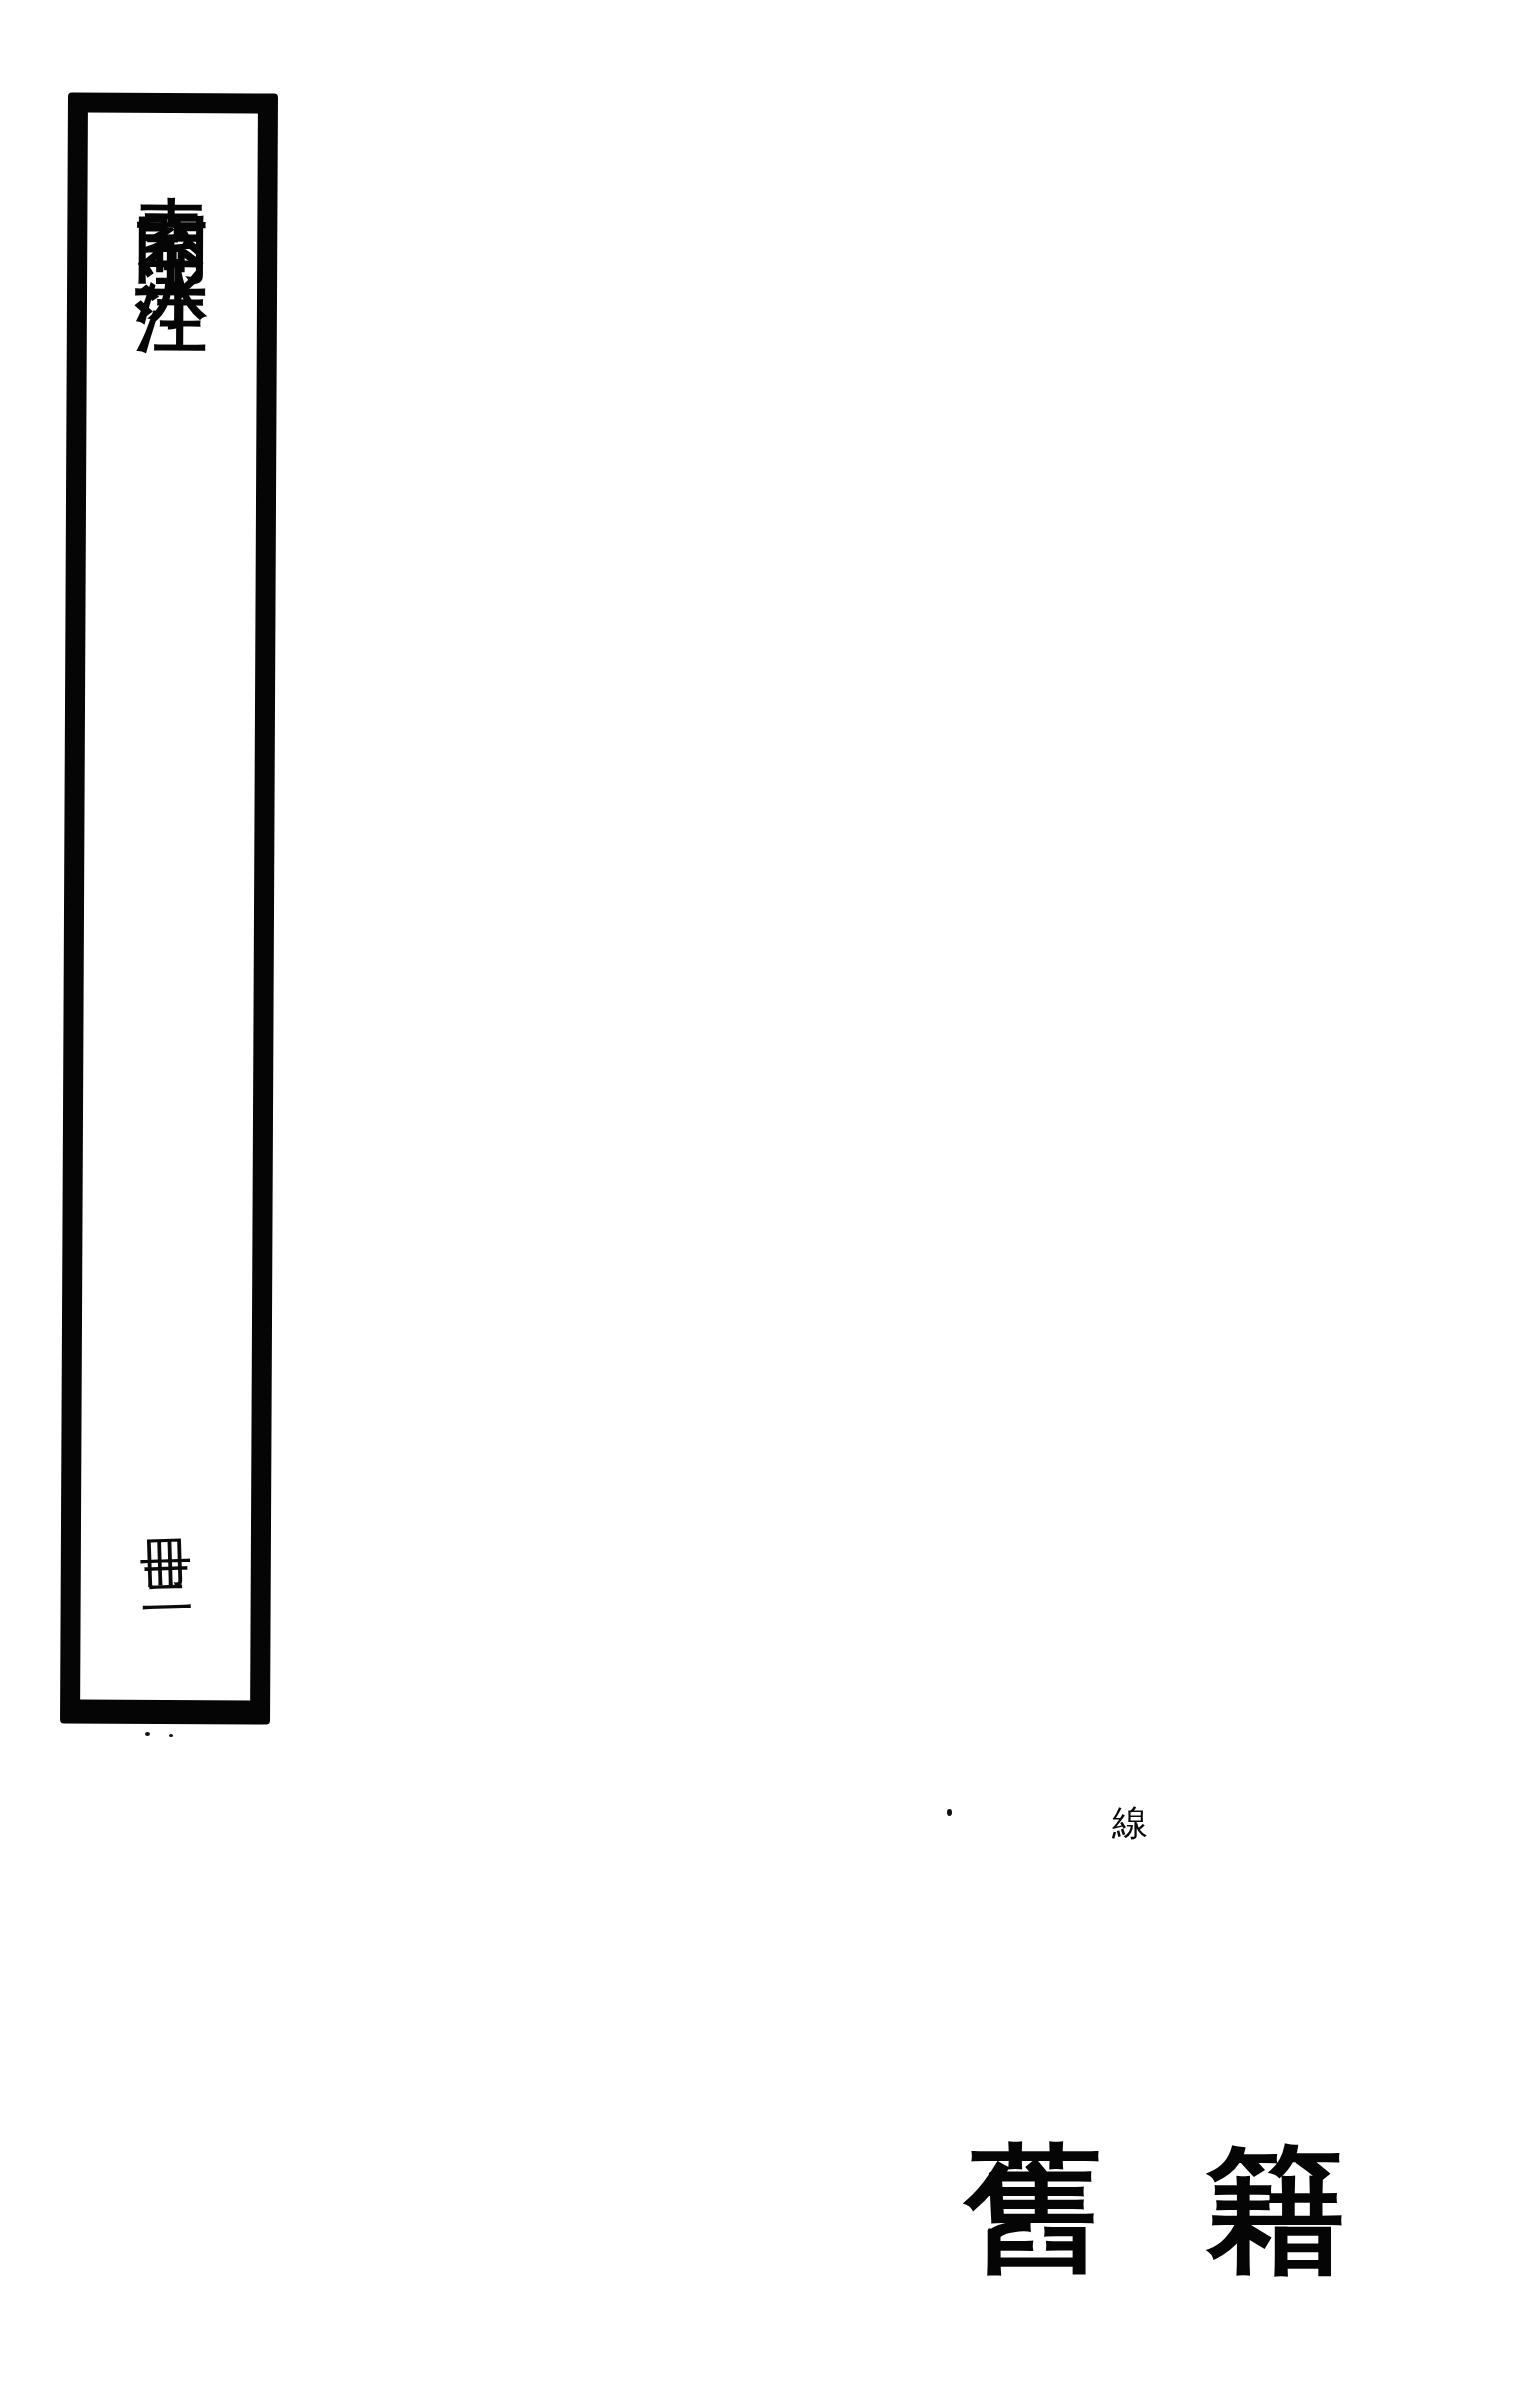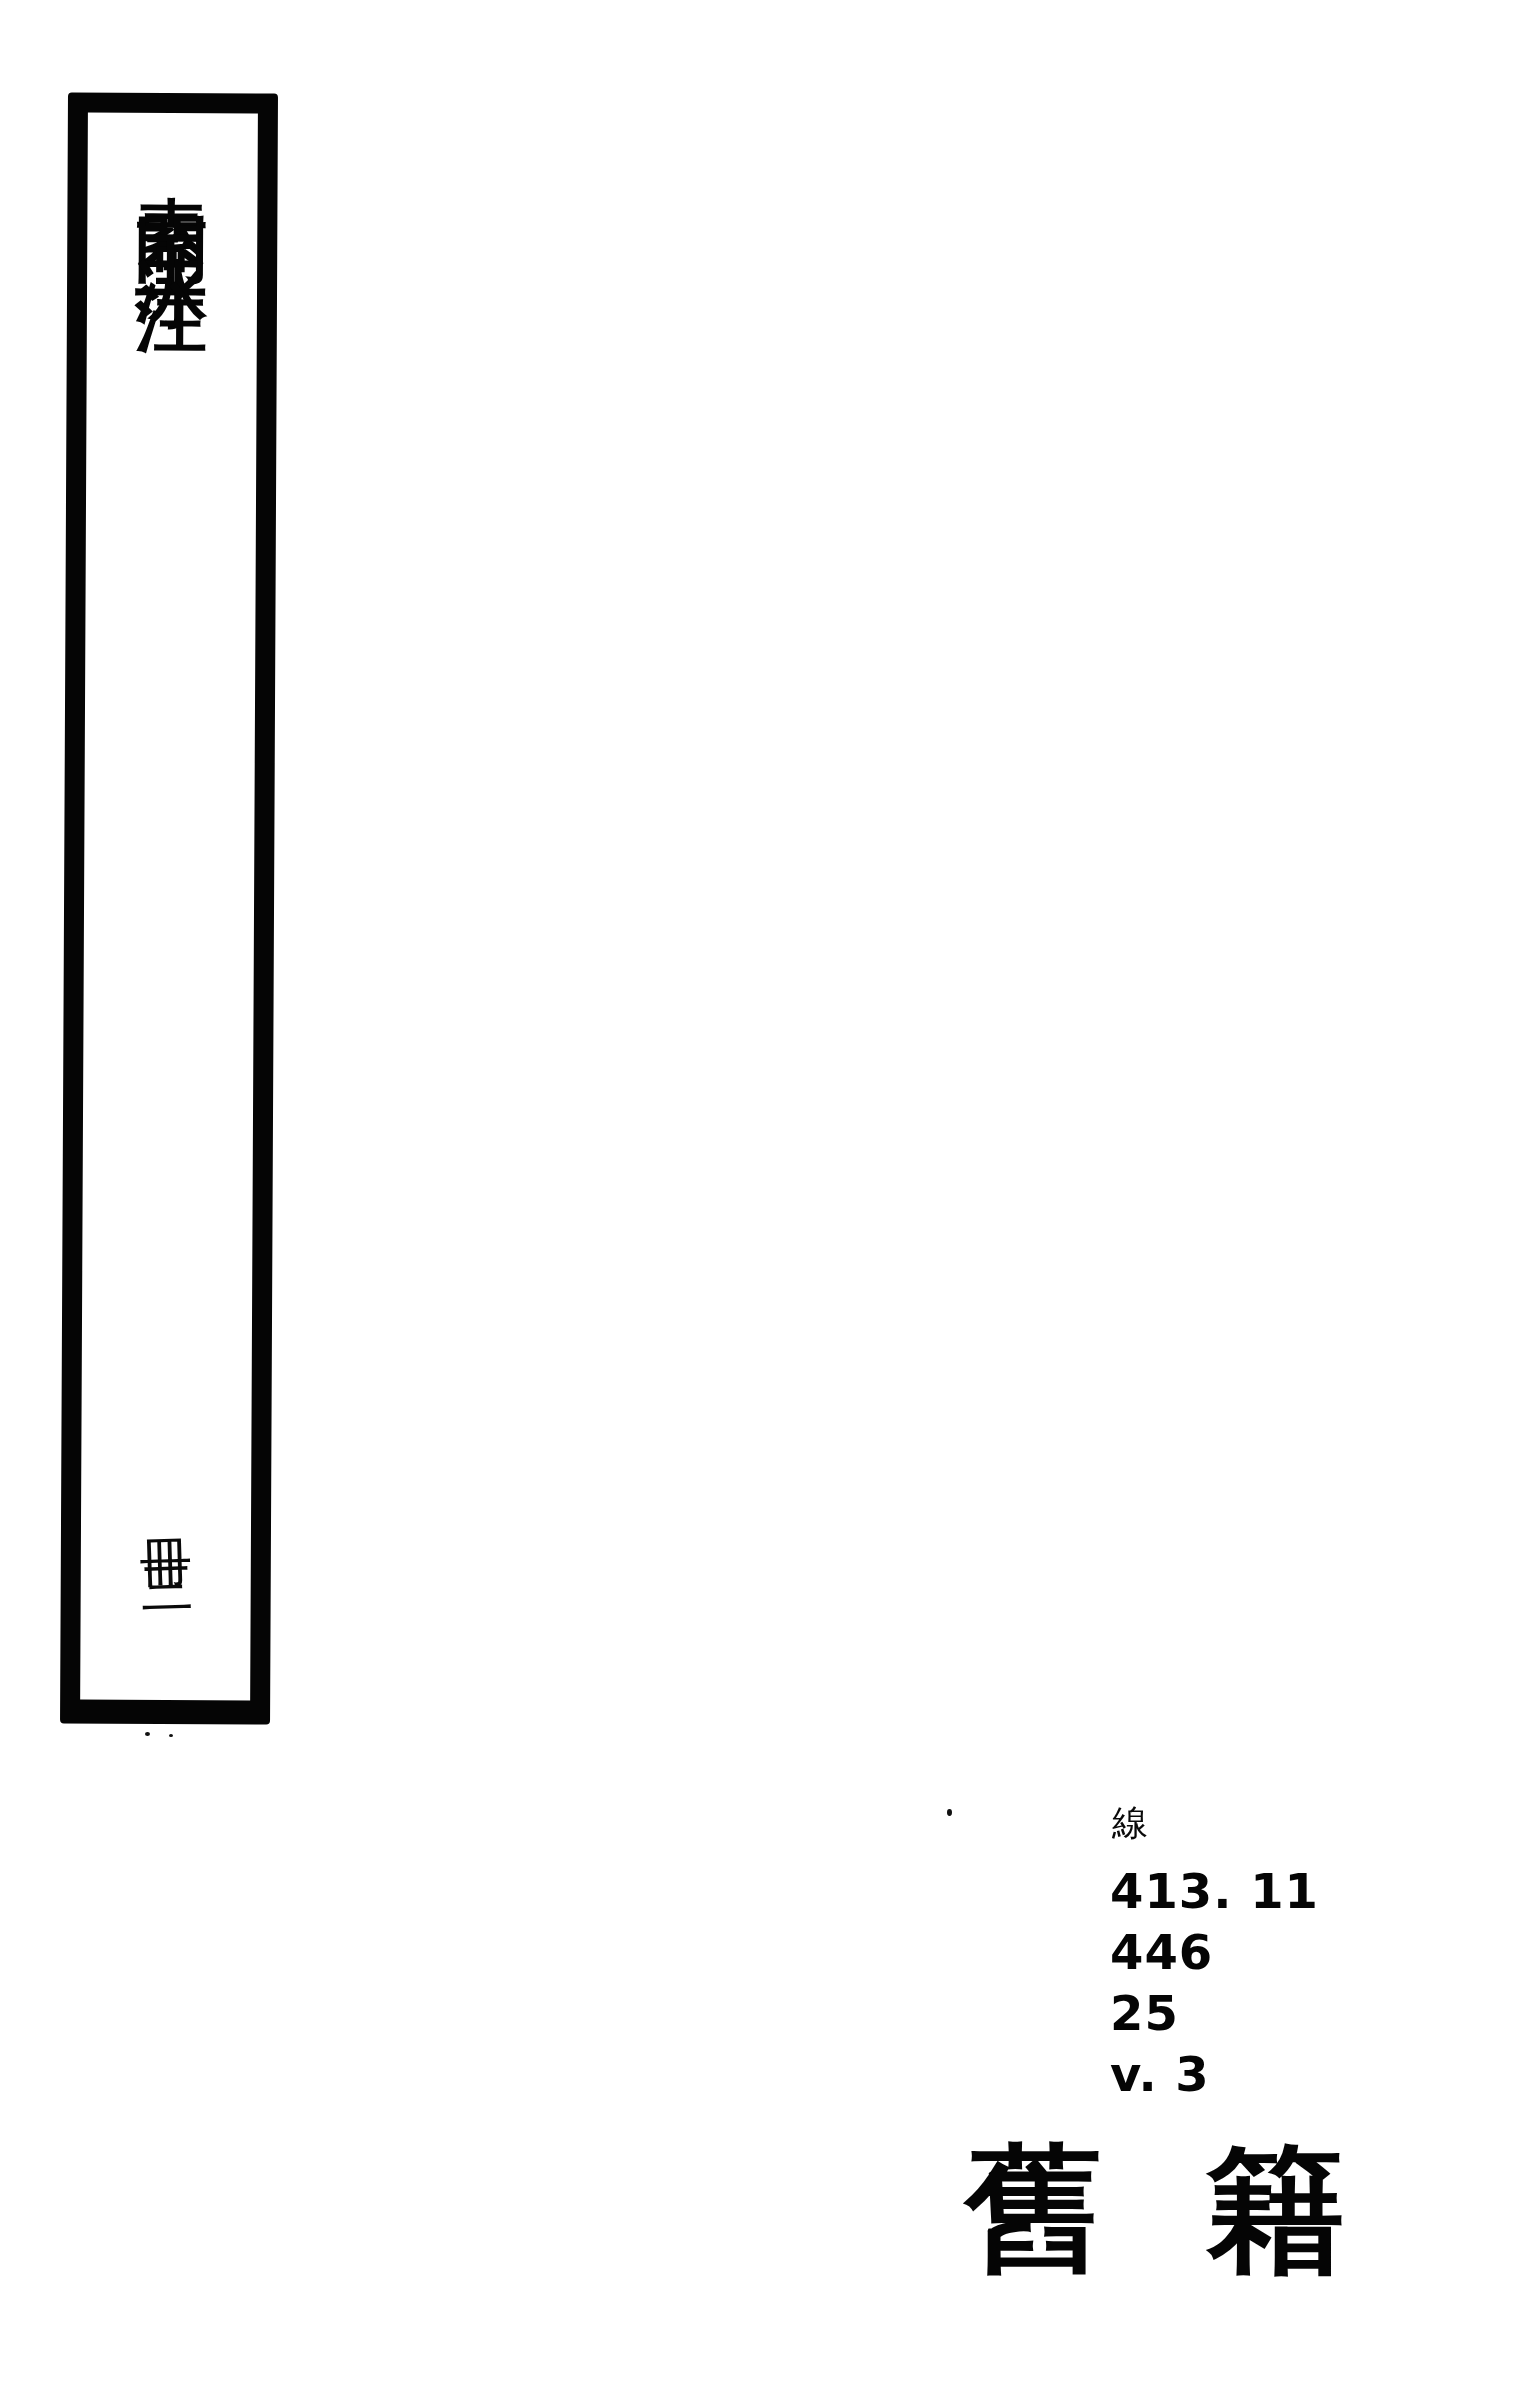--- a/index.html
+++ b/index.html
@@ -118,26 +118,20 @@
 
 <div class="page">
 
   <div class="spine-box">
     <div class="spine-title">素問王冰注</div>
     <div class="spine-volume">冊三</div>
   </div>
 
   <div class="callnum">
     <div class="callnum-format">線</div>
-    <div class="callnum-lines">
-      <div>413. 11</div>
-      <div>446</div>
-      <div>25</div>
-      <div>v. 3</div>
-    </div>
   </div>
 
   <div class="stamp">
     <span>舊</span>
     <span>籍</span>
   </div>
 
   <div class="speck s1"></div>
   <div class="speck s2"></div>
   <div class="speck s3"></div>

